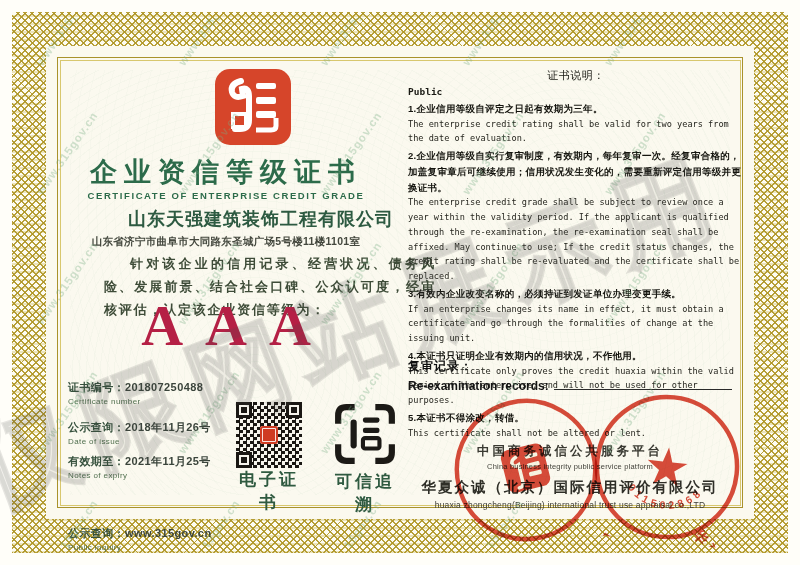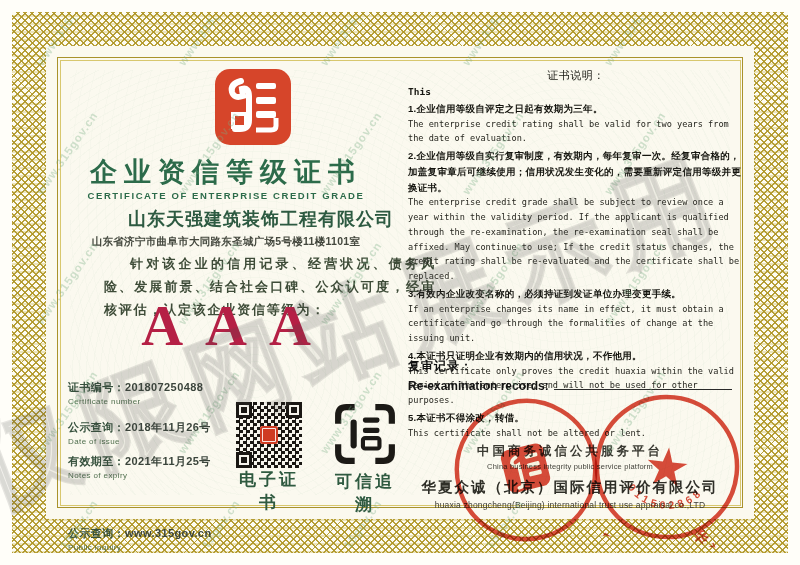--- a/index.html
+++ b/index.html
@@ -191,21 +191,21 @@
         <rect x="17" y="17" width="6" height="28" rx="3" fill="#1c1a16"></rect>
         <rect x="29" y="15" width="16" height="5" rx="2" fill="#1c1a16"></rect>
         <rect x="29" y="25" width="16" height="5" rx="2" fill="#1c1a16"></rect>
         <rect x="29" y="35" width="16" height="10" rx="2" fill="none" stroke="#1c1a16" stroke-width="4"></rect>
       </svg>
       <div class="badge-label">可信追溯</div>
     </div>
 
     <div class="notes">
       <div class="notes-h">证书说明：</div>
-      <div class="notes-h-en">This</div>
+      <div class="notes-h-en">Public</div>
 
       <div class="note-zh">1.企业信用等级自评定之日起有效期为三年。</div>
       <div class="note-en">The enterprise credit rating shall be valid for two years from the date of evaluation.</div>
       <div class="note-zh">2.企业信用等级自实行复审制度，有效期内，每年复审一次。经复审合格的，加盖复审章后可继续使用；信用状况发生变化的，需要重新评定信用等级并更换证书。</div>
       <div class="note-en">The enterprise credit grade shall be subject to review once a year within the validity period. If the applicant is qualified through the re-examination, the re-examination seal shall be affixed. May continue to use; If the credit status changes, the credit rating shall be re-evaluated and the certificate shall be replaced.</div>
       <div class="note-zh">3.有效内企业改变名称的，必须持证到发证单位办理变更手续。</div>
       <div class="note-en">If an enterprise changes its name in effect, it must obtain a certificate and go through the formalities of change at the issuing unit.</div>
       <div class="note-zh">4.本证书只证明企业有效期内的信用状况，不作他用。</div>
       <div class="note-en">This certificate only proves the credit huaxia within the valid period of the enterprise, and will not be used for other purposes.</div>
       <div class="note-zh">5.本证书不得涂改，转借。</div>

